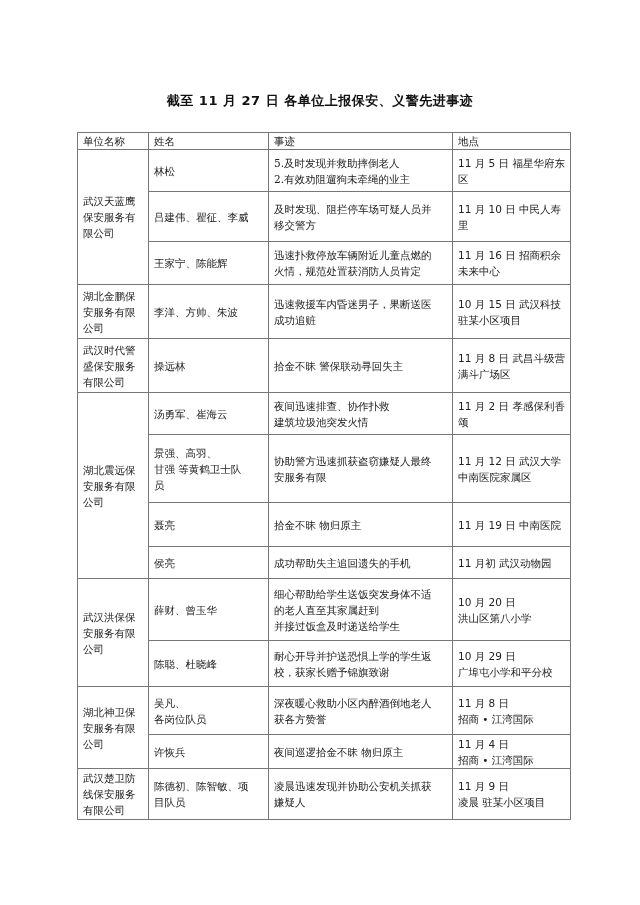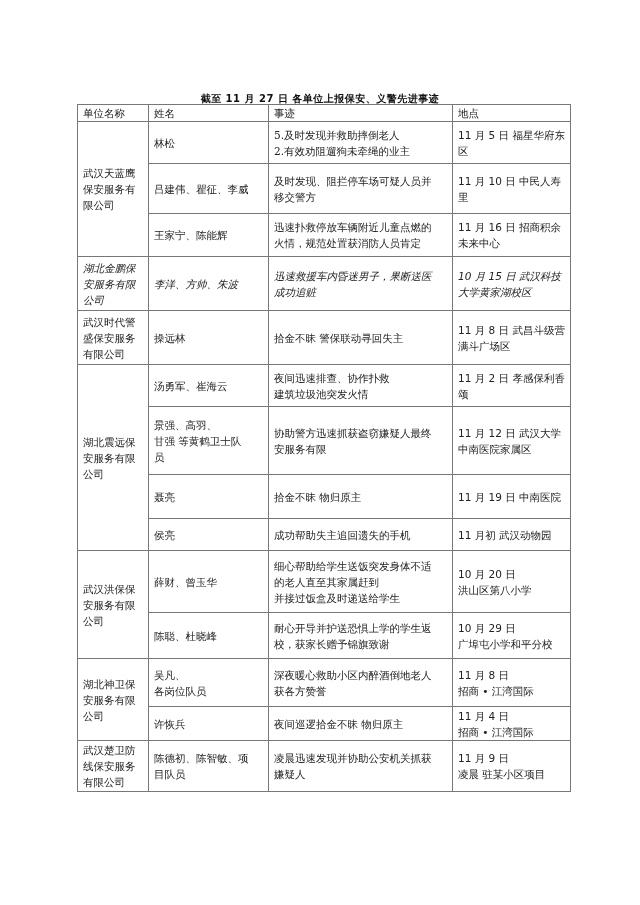--- a/index.html
+++ b/index.html
@@ -1,21 +1,21 @@
 <!DOCTYPE html>
 <html><head>
   <meta charset="utf-8">
   <style>
     html, body { margin: 0; padding: 0; background: #ffffff; }
     body { width: 640px; height: 905px; position: relative; overflow: hidden;
            font-family: "DejaVu Serif", "Liberation Serif", serif; color: #222; }
     .title { position: absolute; top: 92px; left: 0; width: 640px; text-align: center;
              font-family: "DejaVu Sans", "Liberation Sans", sans-serif;
-             font-size: 10px; font-weight: bold; color: #111; letter-spacing: 0.5px; }
-    table.main { position: absolute; left: 77px; top: 104px; width: 493px;
+             font-size: 13px; font-weight: bold; color: #111; letter-spacing: 0.5px; }
+    table.main { position: absolute; left: 77px; top: 132px; width: 493px;
                  border-collapse: collapse; table-layout: fixed; }
     table.main td, table.main th {
       border: 1px solid #777; font-size: 10.5px; line-height: 16px;
       padding: 0 5px; vertical-align: middle; font-weight: normal; text-align: left;
       word-break: break-all; }
     table.main th { height: 16px; }
     td.unit { text-align: center; padding: 0 3px; }
     td.loc { font-family: "DejaVu Sans", "Liberation Sans", sans-serif; }
     .line { display: block; }
   </style>
@@ -77,36 +77,36 @@
         </td>
         <td>
           <span class="line">迅速扑救停放车辆附近儿童点燃的</span>
           <span class="line">火情，规范处置获消防人员肯定</span>
         </td>
         <td class="loc">
           <span class="line">11 月 16 日  招商积余</span>
           <span class="line">未来中心</span>
         </td>
       </tr>
-      <tr style="height: 54px; font-style: italic;">
+      <tr style="height: 54px;">
         <td class="unit" rowspan="1">
           <span class="line">湖北金鹏保</span>
           <span class="line">安服务有限</span>
           <span class="line">公司</span>
         </td>
         <td>
           <span class="line">李洋、方帅、朱波</span>
         </td>
         <td>
           <span class="line">迅速救援车内昏迷男子，果断送医</span>
           <span class="line">成功追赃</span>
         </td>
         <td class="loc">
           <span class="line">10 月 15 日  武汉科技</span>
-          <span class="line">大学黄家湖校区</span>
+          <span class="line">驻某小区项目</span>
         </td>
       </tr>
       <tr style="height: 54px;">
         <td class="unit" rowspan="1">
           <span class="line">武汉时代警</span>
           <span class="line">盛保安服务</span>
           <span class="line">有限公司</span>
         </td>
         <td>
           <span class="line">操远林</span>

